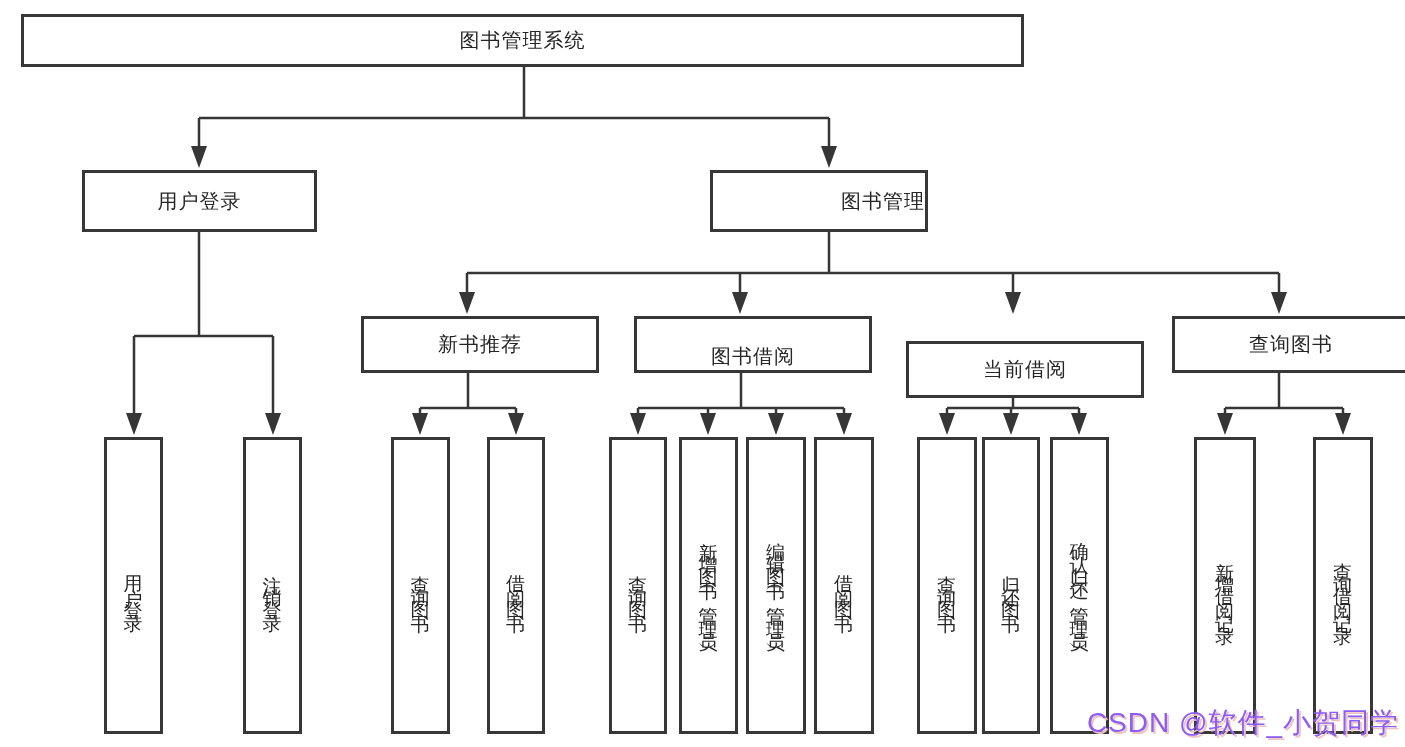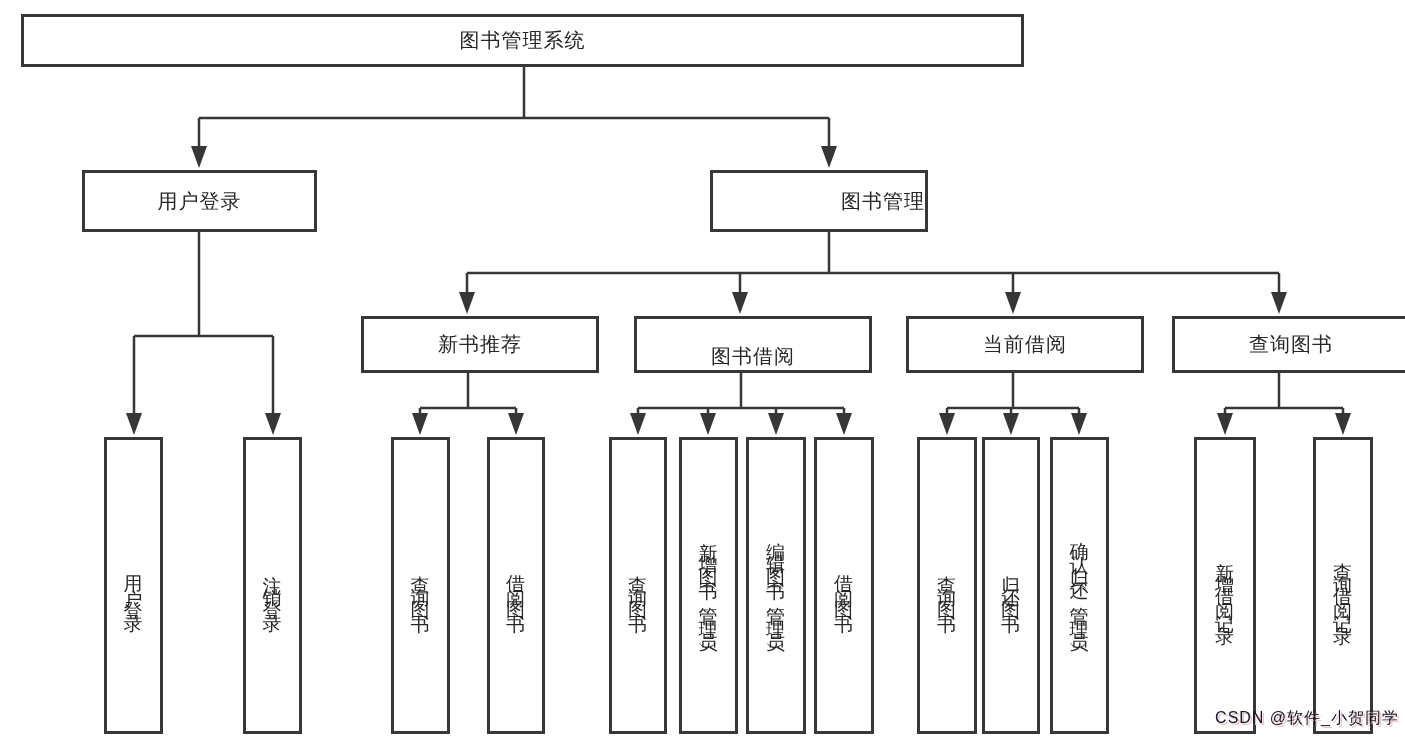--- a/index.html
+++ b/index.html
@@ -47,44 +47,44 @@
   
   .n-root   { left: 21px;   top: 14px;  width: 1003px; height: 53px; }
   
   .n-l2     { top: 170px; height: 62px; }
   .n-user   { left: 82px;  width: 235px; }
   .n-mgmt   { left: 710px; width: 218px; justify-content: flex-end; }
   
   .n-l3     { top: 316px; height: 57px; width: 238px; }
   .n-l3-0   { left: 361px; }
   .n-l3-1   { left: 634px; align-items: flex-end; }
-  .n-l3-2   { left: 906px; }
+  .n-l3-2   { left: 906px; margin-top: 25px; }
   .n-l3-3   { left: 1172px; }
   
   .leaf     { top: 437px; height: 297px; }
   .lf-0  { left: 104px;  width: 59px; }
   .lf-1  { left: 243px;  width: 59px; }
   .lf-2  { left: 391px;  width: 59px; }
   .lf-3  { left: 487px;  width: 58px; }
   .lf-4  { left: 609px;  width: 58px; }
   .lf-5  { left: 679px;  width: 59px; }
   .lf-6  { left: 746px;  width: 60px; }
   .lf-7  { left: 814px;  width: 60px; }
   .lf-8  { left: 917px;  width: 60px; }
   .lf-9  { left: 982px;  width: 58px; }
   .lf-10 { left: 1050px; width: 59px; }
   .lf-11 { left: 1194px; width: 62px; }
   .lf-12 { left: 1313px; width: 60px; }
   #watermark {
     position: absolute;
     right: 6px;
-    bottom: 18px;
+    bottom: 5px;
     z-index: 5;
-    font-size: 16px;
-    color: #0f172a;
+    font-size: 28px;
+    color: #8b5cf6;
     text-shadow: 2px 2px 0 #efc3c3;
     letter-spacing: 1px;
     white-space: nowrap;
   }
 </style>
 </head>
 <body>
 
 <div id="stage">
 

